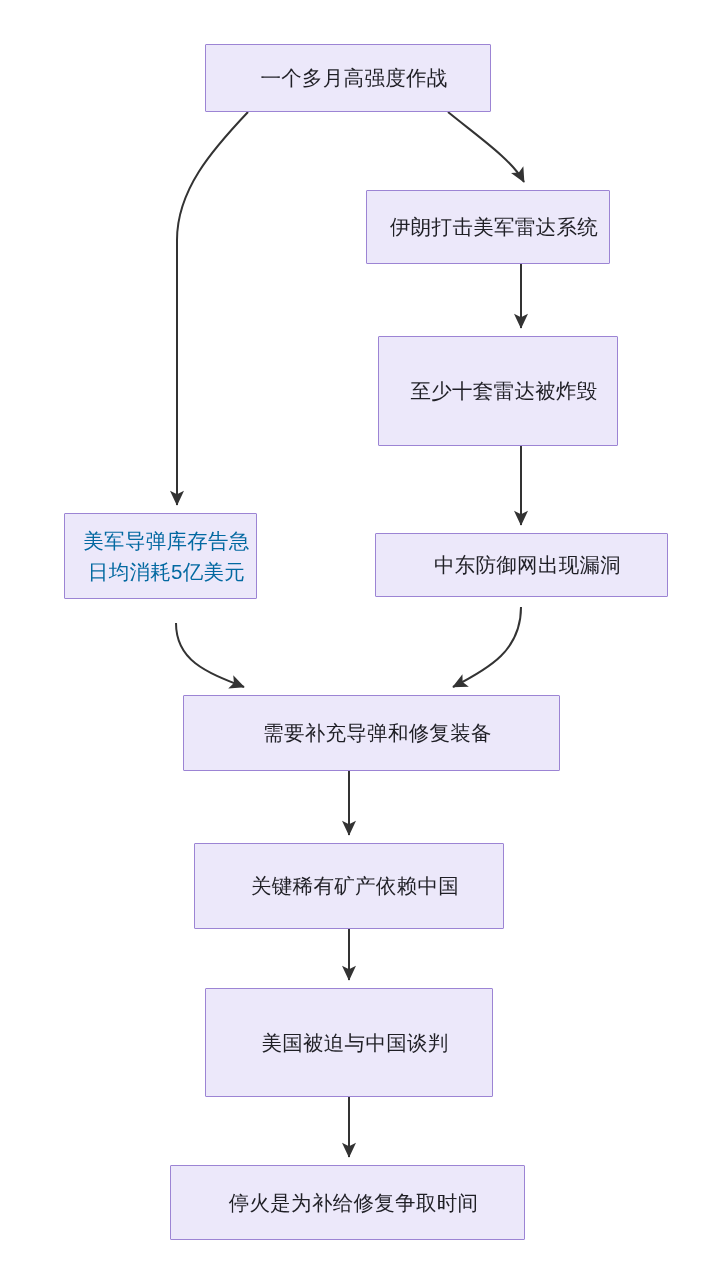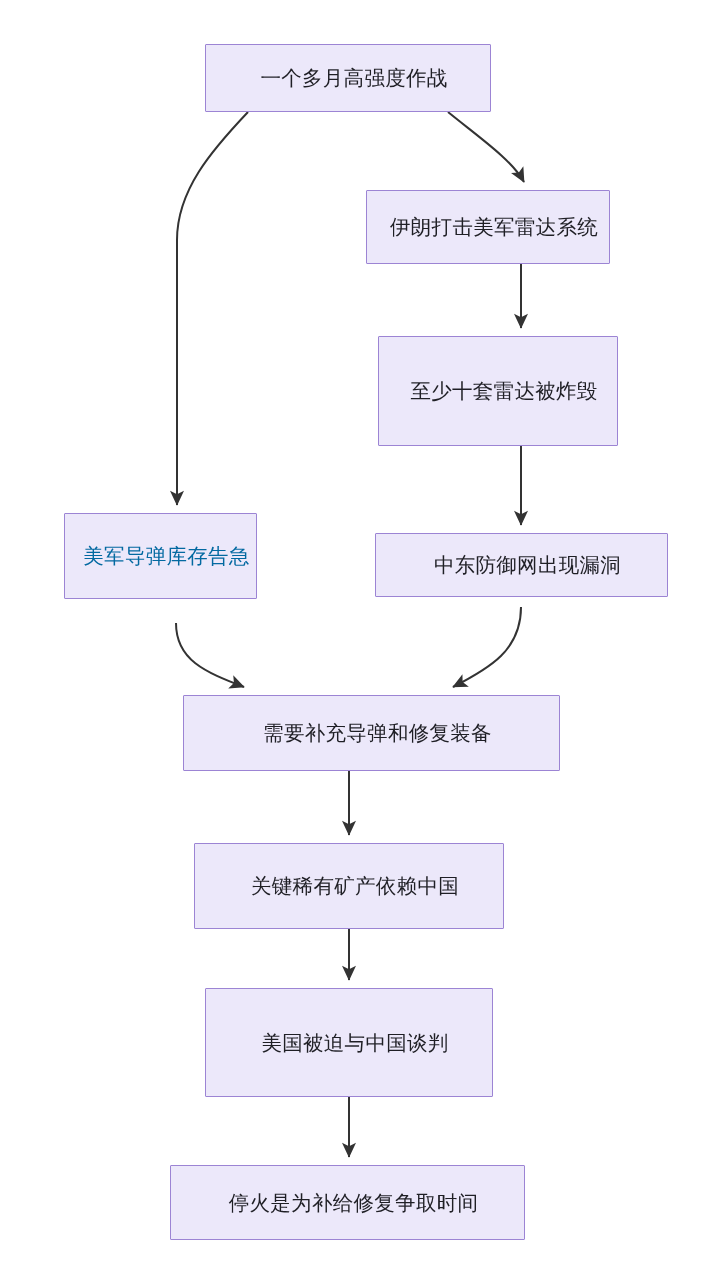--- a/index.html
+++ b/index.html
@@ -82,20 +82,21 @@
         <span class="line">一个多月高强度作战</span>
       </div>
       <div class="node" style="left: 366px; top: 190px; width: 244px; height: 74px; background: rgb(236, 232, 250); border-color: rgb(156, 132, 212); color: rgb(31, 31, 37);">
         <span class="line">伊朗打击美军雷达系统</span>
       </div>
       <div class="node" style="left: 378px; top: 336px; width: 240px; height: 110px; background: rgb(236, 232, 250); border-color: rgb(156, 132, 212); color: rgb(31, 31, 37);">
         <span class="line">至少十套雷达被炸毁</span>
       </div>
       <div class="node" style="left: 31px; top: 513px; width: 193px; height: 86px; background: rgb(236, 232, 250); border-color: rgb(156, 132, 212); color: #0369a1; margin-left: 33px;">
         <span class="line">美军导弹库存告急</span>
+        <span class="line">日均消耗5亿美元</span>
       </div>
       <div class="node" style="left: 375px; top: 533px; width: 293px; height: 64px; background: rgb(236, 232, 250); border-color: rgb(156, 132, 212); color: rgb(31, 31, 37);">
         <span class="line">中东防御网出现漏洞</span>
       </div>
       <div class="node" style="left: 183px; top: 695px; width: 377px; height: 76px; background: rgb(236, 232, 250); border-color: rgb(156, 132, 212); color: rgb(31, 31, 37);">
         <span class="line">需要补充导弹和修复装备</span>
       </div>
       <div class="node" style="left: 194px; top: 843px; width: 310px; height: 86px; background: rgb(236, 232, 250); border-color: rgb(156, 132, 212); color: rgb(31, 31, 37);">
         <span class="line">关键稀有矿产依赖中国</span>
       </div>

